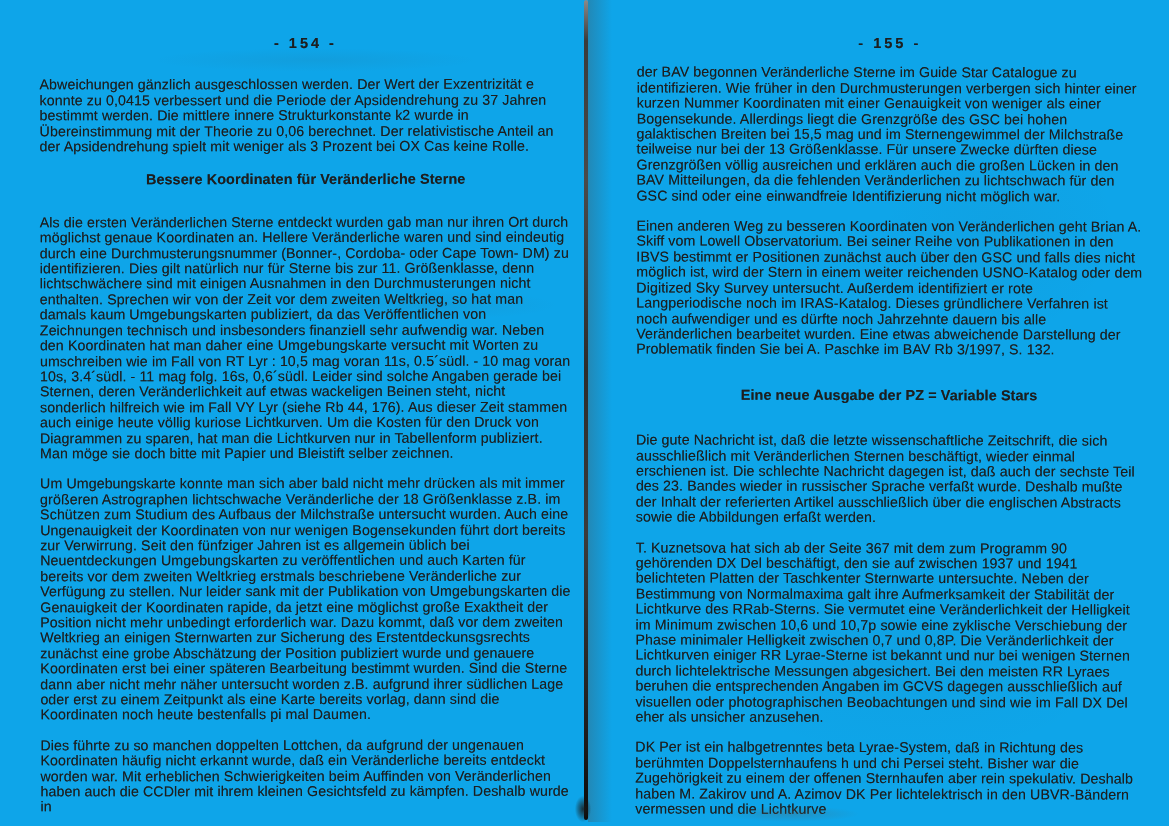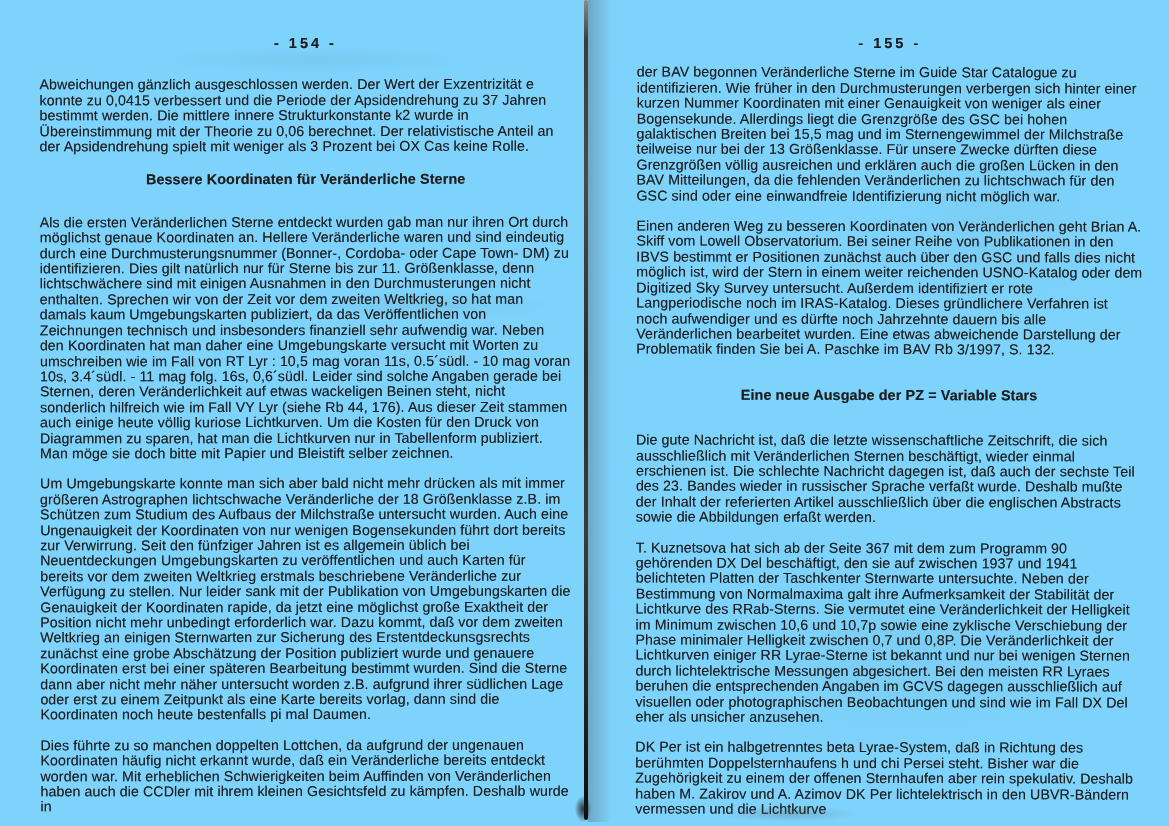--- a/index.html
+++ b/index.html
@@ -11,21 +11,21 @@
     position: relative;
     width: 1169px;
     height: 826px;
     overflow: hidden;
     font-family: "Liberation Sans", "DejaVu Sans", sans-serif;
     color: #1e1e1e;
   }
   .scan {
     position: absolute;
     inset: 0;
-    background: #7dd3fc;
+    background: #0ea5e9;
     text-decoration: underline;
   }
   .page {
     position: absolute;
     top: 36px;
     font-size: 14.2px;
     line-height: 15.4px;
     letter-spacing: 0.1px;
     
     text-shadow: 0 0 0.5px rgba(20,20,20,0.55);

